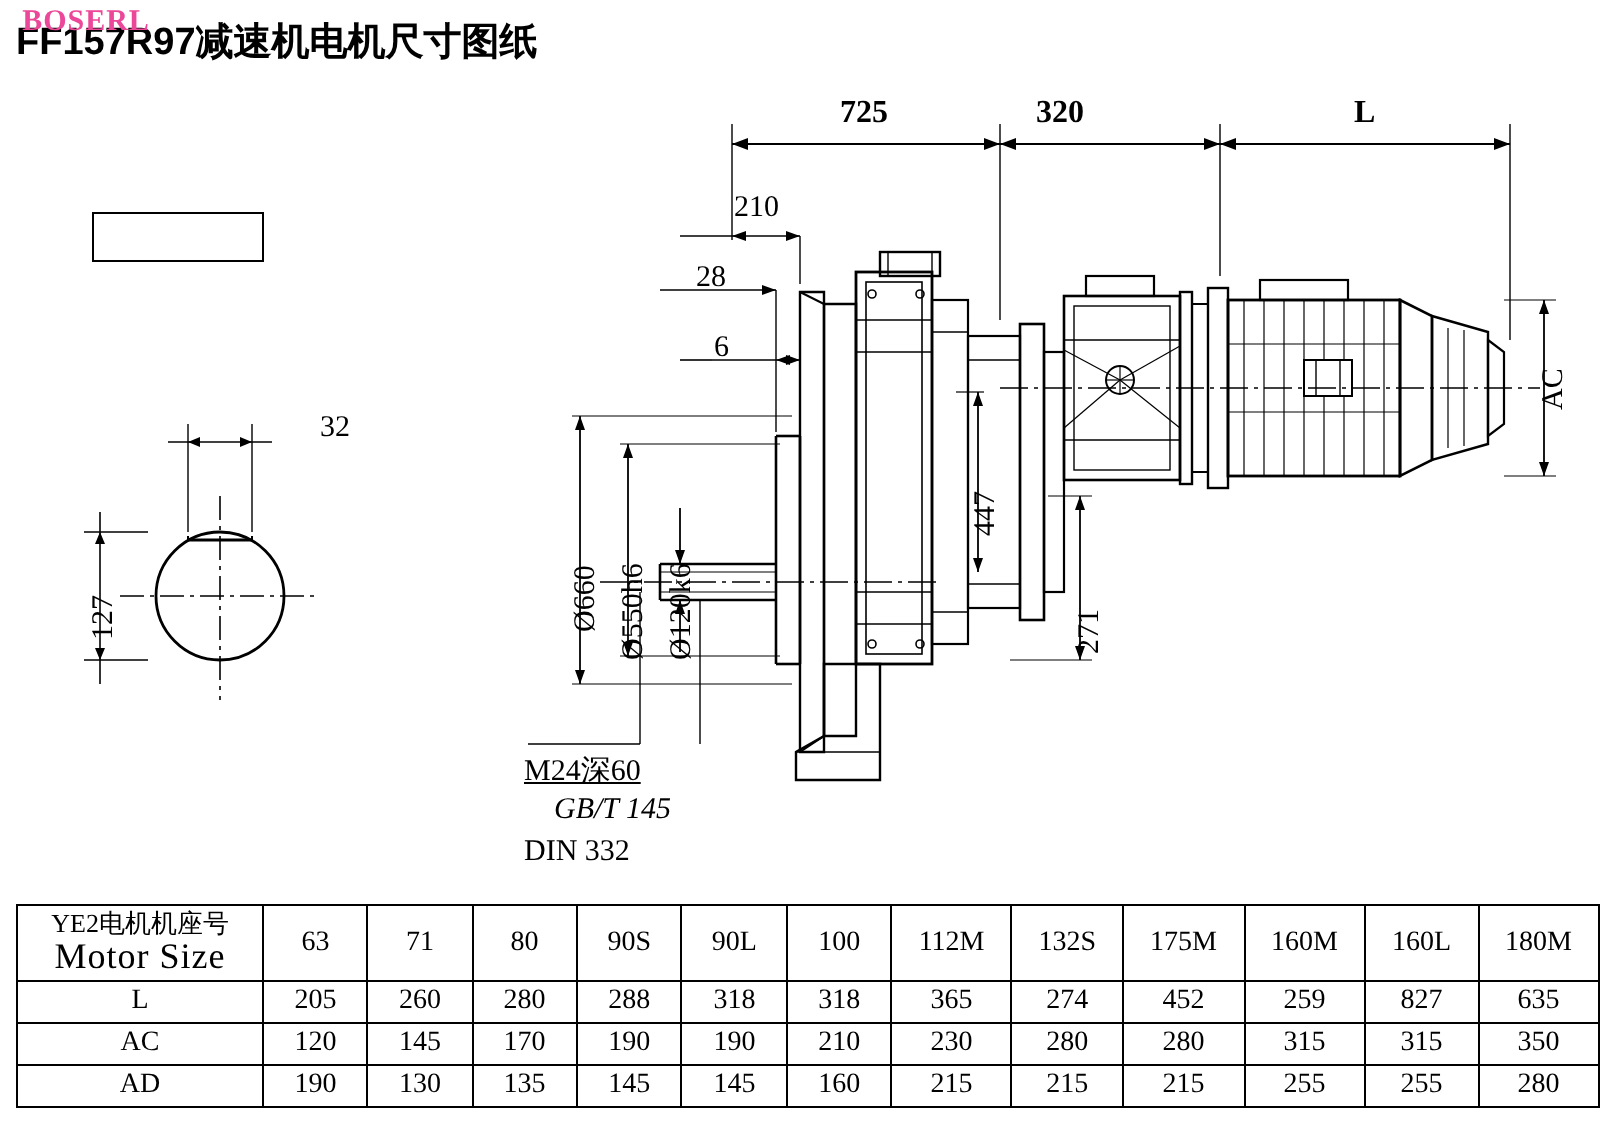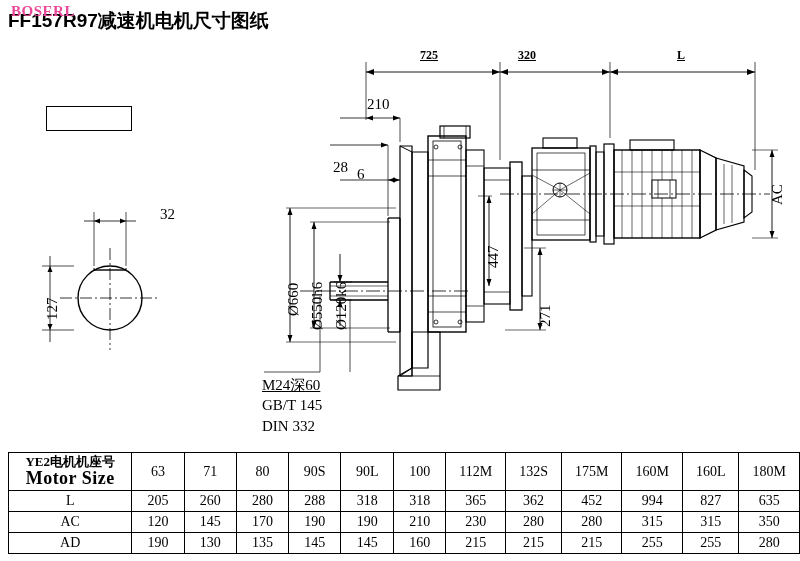--- a/index.html
+++ b/index.html
@@ -56,23 +56,22 @@
     width: 800px;
     height: 440px;
   }
   .dim-text {
     position: absolute;
     font-family: "Liberation Serif", serif;
     font-size: 15px;
     white-space: nowrap;
   }
   .dim-text.big {
-    font-size: 12px;
+    font-size: 16px;
     font-weight: bold;
-    text-decoration: underline;
   }
   .vert {
     transform-origin: 0 0;
   }
   
   table.spec {
     position: absolute;
     left: 8px;
     top: 452px;
     border-collapse: collapse;
@@ -91,21 +90,20 @@
     text-align: center;
   }
   table.spec td.cell {
     width: 54px;
   }
   table.spec td.two-line {
     line-height: 1.05;
     height: 38px;
     padding: 1px 14px;
     font-size: 13px;
-    font-weight: bold;
   }
   .hdr-l1 { display:block; font-family:"Liberation Serif", serif; font-size:13px;}
   .hdr-l2 { display:block; font-family:"Liberation Serif", serif; font-size:18px; letter-spacing:0.5px;}
   .note {
     position: absolute;
     font-family: "Liberation Serif", serif;
     font-size: 15px;
     white-space: nowrap;
   }
 </style>
@@ -323,34 +321,34 @@
       <line x1="320" y1="296" x2="320" y2="372" stroke-width="0.7"></line>
       <line x1="264" y1="372" x2="320" y2="372" stroke-width="0.7"></line>
       <line x1="350" y1="300" x2="350" y2="372" stroke-width="0.7"></line>
     </g>
   </svg>
 
   <div class="dim-text big" style="left:420px; top:48px;">725</div>
   <div class="dim-text big" style="left:518px; top:48px;">320</div>
   <div class="dim-text big" style="left:677px; top:48px;">L</div>
   <div class="dim-text" style="left:367px; top:96px;">210</div>
-  <div class="dim-text" style="left:333px; top:131px;margin-top:28px;">28</div>
+  <div class="dim-text" style="left:348px; top:131px;">28</div>
   <div class="dim-text" style="left:357px; top:166px;">6</div>
   <div class="dim-text" style="left:160px; top:206px;">32</div>
 
   <div class="dim-text vert" style="left:44px; top:320px; transform:rotate(-90deg);">127</div>
   <div class="dim-text vert" style="left:285px; top:316px; transform:rotate(-90deg);">Ø660</div>
   <div class="dim-text vert" style="left:309px; top:330px; transform:rotate(-90deg);">Ø550h6</div>
   <div class="dim-text vert" style="left:333px; top:330px; transform:rotate(-90deg);">Ø120k6</div>
   <div class="dim-text vert" style="left:485px; top:268px; transform:rotate(-90deg);">447</div>
   <div class="dim-text vert" style="left:537px; top:327px; transform:rotate(-90deg);">271</div>
   <div class="dim-text vert" style="left:769px; top:205px; transform:rotate(-90deg);">AC</div>
 
   <div class="note" style="left:262px; top:376px; text-decoration:underline;">M24深60</div>
-  <div class="note" style="left:262px; top:397px;">GB/T 145</div>
+  <div class="note" style="left:277px; top:397px;font-style:italic;">GB/T 145</div>
   <div class="note" style="left:262px; top:418px;">DIN 332</div>
 
   <table class="spec">
     <tbody>
       <tr>
         <td class="rowhead two-line">
           <span class="hdr-l1">YE2电机机座号</span>
           <span class="hdr-l2">Motor Size</span>
         </td>
         <td class="cell">63</td>
@@ -368,23 +366,23 @@
       </tr>
       <tr>
         <td class="rowhead">L</td>
         <td class="cell">205</td>
         <td class="cell">260</td>
         <td class="cell">280</td>
         <td class="cell">288</td>
         <td class="cell">318</td>
         <td class="cell">318</td>
         <td class="cell">365</td>
-        <td class="cell">362</td>
+        <td class="cell">274</td>
         <td class="cell">452</td>
-        <td class="cell">994</td>
+        <td class="cell">259</td>
         <td class="cell">827</td>
         <td class="cell">635</td>
       </tr>
       <tr>
         <td class="rowhead">AC</td>
         <td class="cell">120</td>
         <td class="cell">145</td>
         <td class="cell">170</td>
         <td class="cell">190</td>
         <td class="cell">190</td>

